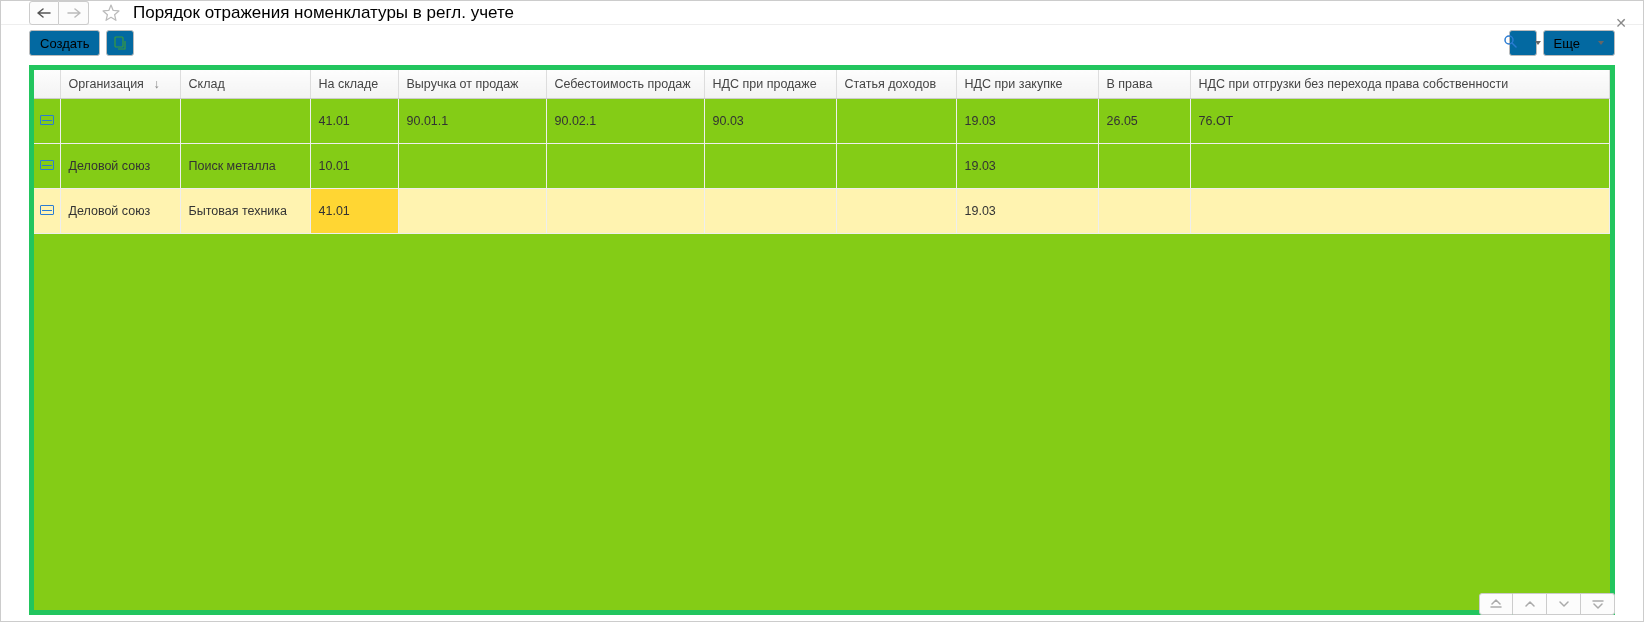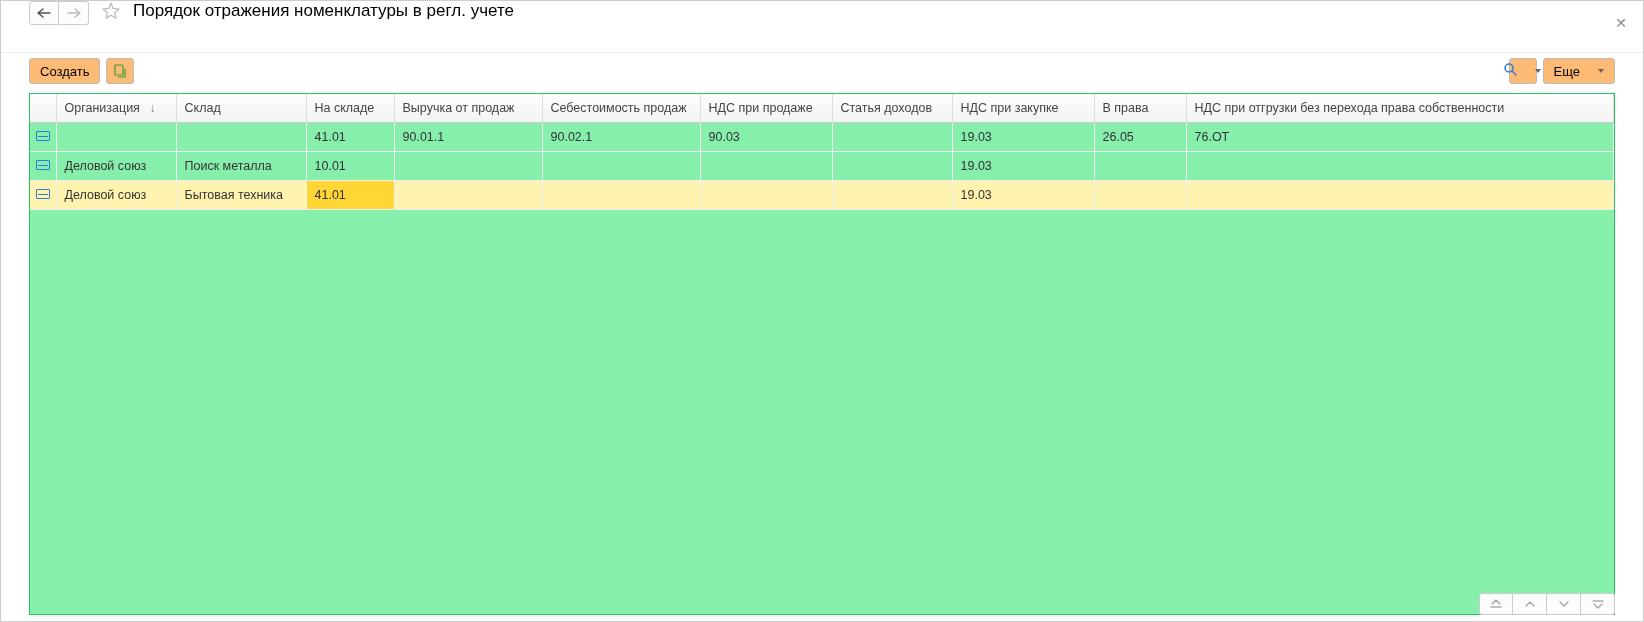--- a/index.html
+++ b/index.html
@@ -2,65 +2,65 @@
 <html><head>
 <meta charset="utf-8">
 <style>
   * { box-sizing: border-box; }
   html, body { margin: 0; padding: 0; font-family: Arial, sans-serif; font-size: 13px; color: #333; background: #fff; }
   .window {
     width: 1644px; height: 622px; border: 1px solid #ccc; position: relative; overflow: hidden;
     display: flex; flex-direction: column;
   }
   .titlebar {
-    height: 52px; display: flex; align-items: flex-start; padding: 0 8px 0 28px; border-bottom: 1px solid #eee;
+    height: 24px; display: flex; align-items: center; padding: 0 8px 0 28px; border-bottom: 1px solid #eee;
   }
   .nav-buttons { display: flex; margin-right: 12px; }
   .nav-btn {
     width: 30px; height: 24px; border: 1px solid #ccc; background: #fcfcfc; display: flex;
     align-items: center; justify-content: center; cursor: pointer;
   }
   .nav-btn:first-child { border-radius: 3px 0 0 3px; }
   .nav-btn:last-child { border-radius: 0 3px 3px 0; border-left: none; }
   .nav-btn svg { width: 14px; height: 10px; }
   .star-icon { width: 20px; height: 20px; margin-right: 12px; cursor: pointer; }
   .title { font-size: 17px; color: #000; }
   .close-btn { position: absolute; top: 14px; right: 16px; cursor: pointer; font-size: 14px; color: #888; }
   .toolbar {
     height: 36px; display: flex; align-items: center; padding: 0 28px; gap: 6px;
   }
   .btn {
-    height: 26px; border: 1px solid #bbb; border-radius: 3px; background: #fdba74;
+    height: 26px; border: 1px solid #bbb; border-radius: 3px; background: #0369a1;
     display: inline-flex; align-items: center; padding: 0 10px; cursor: pointer; font-size: 13px;
   }
   .icon-btn { width: 28px; padding: 0; justify-content: center; }
   .spacer { flex: 1; }
   .search-wrap { display: flex; }
   .search-input {
     width: 222px; height: 26px; border: 1px solid #bbb; border-right: none; border-radius: 3px 0 0 3px;
     padding: 0 8px; font-size: 13px; outline: none; color: #555;
   }
   .search-clear {
     width: 24px; height: 26px; border: 1px solid #bbb; border-radius: 0 3px 3px 0; background: #fdfdfd;
     display: flex; align-items: center; justify-content: center; cursor: pointer; font-size: 11px; color: #666;
   }
   .dropdown-btn { gap: 16px; }
   .caret-down { width: 0; height: 0; border-left: 3px solid transparent; border-right: 3px solid transparent; border-top: 4px solid #666; display: inline-block; margin-left: 2px; }
   .table-area { flex: 1; padding: 4px 28px 6px 28px; display: flex; flex-direction: column; overflow: hidden; }
   .grid-wrap {
-    border: 1px solid #22c55e; flex: 1; overflow: hidden; position: relative; background: #86efac;
+    border: 5px solid #22c55e; flex: 1; overflow: hidden; position: relative; background: #84cc16;
   }
   table { border-collapse: collapse; width: 100%; table-layout: fixed; }
   th {
     background: linear-gradient(#fdfdfd, #f3f3f3); border-right: 1px solid #ddd; border-bottom: 1px solid #ccc;
     text-align: left; font-weight: normal; padding: 6px 8px; font-size: 12.5px; color: #444;
     white-space: nowrap; overflow: hidden; text-overflow: ellipsis; height: 28px;
   }
   td {
-    border-right: 1px solid #eee; border-bottom: 1px solid #eee; padding: 7px 8px; font-size: 12.5px;
+    border-right: 1px solid #eee; border-bottom: 1px solid #eee; padding: 15px 8px; font-size: 12.5px;
     white-space: nowrap; overflow: hidden; text-overflow: ellipsis; height: 27px;
   }
   tr.selected td { background: #fff3b0; }
   tr.selected td.highlight { background: #ffd633; }
   .col-icon { width: 26px; text-align: center; padding: 5px 2px; }
   .row-icon { display: inline-block; width: 14px; height: 10px; border: 1px solid #2b7cd3; border-radius: 1px; position: relative; }
   .row-icon::after { content: ""; position: absolute; left: 1px; right: 1px; top: 4px; height: 1px; background: #2b7cd3; }
   .sort-arrow { display:inline-block; margin-left: 6px; color: #888; }
   .footer-nav {
     position: absolute; bottom: 6px; right: 28px; display: flex;

